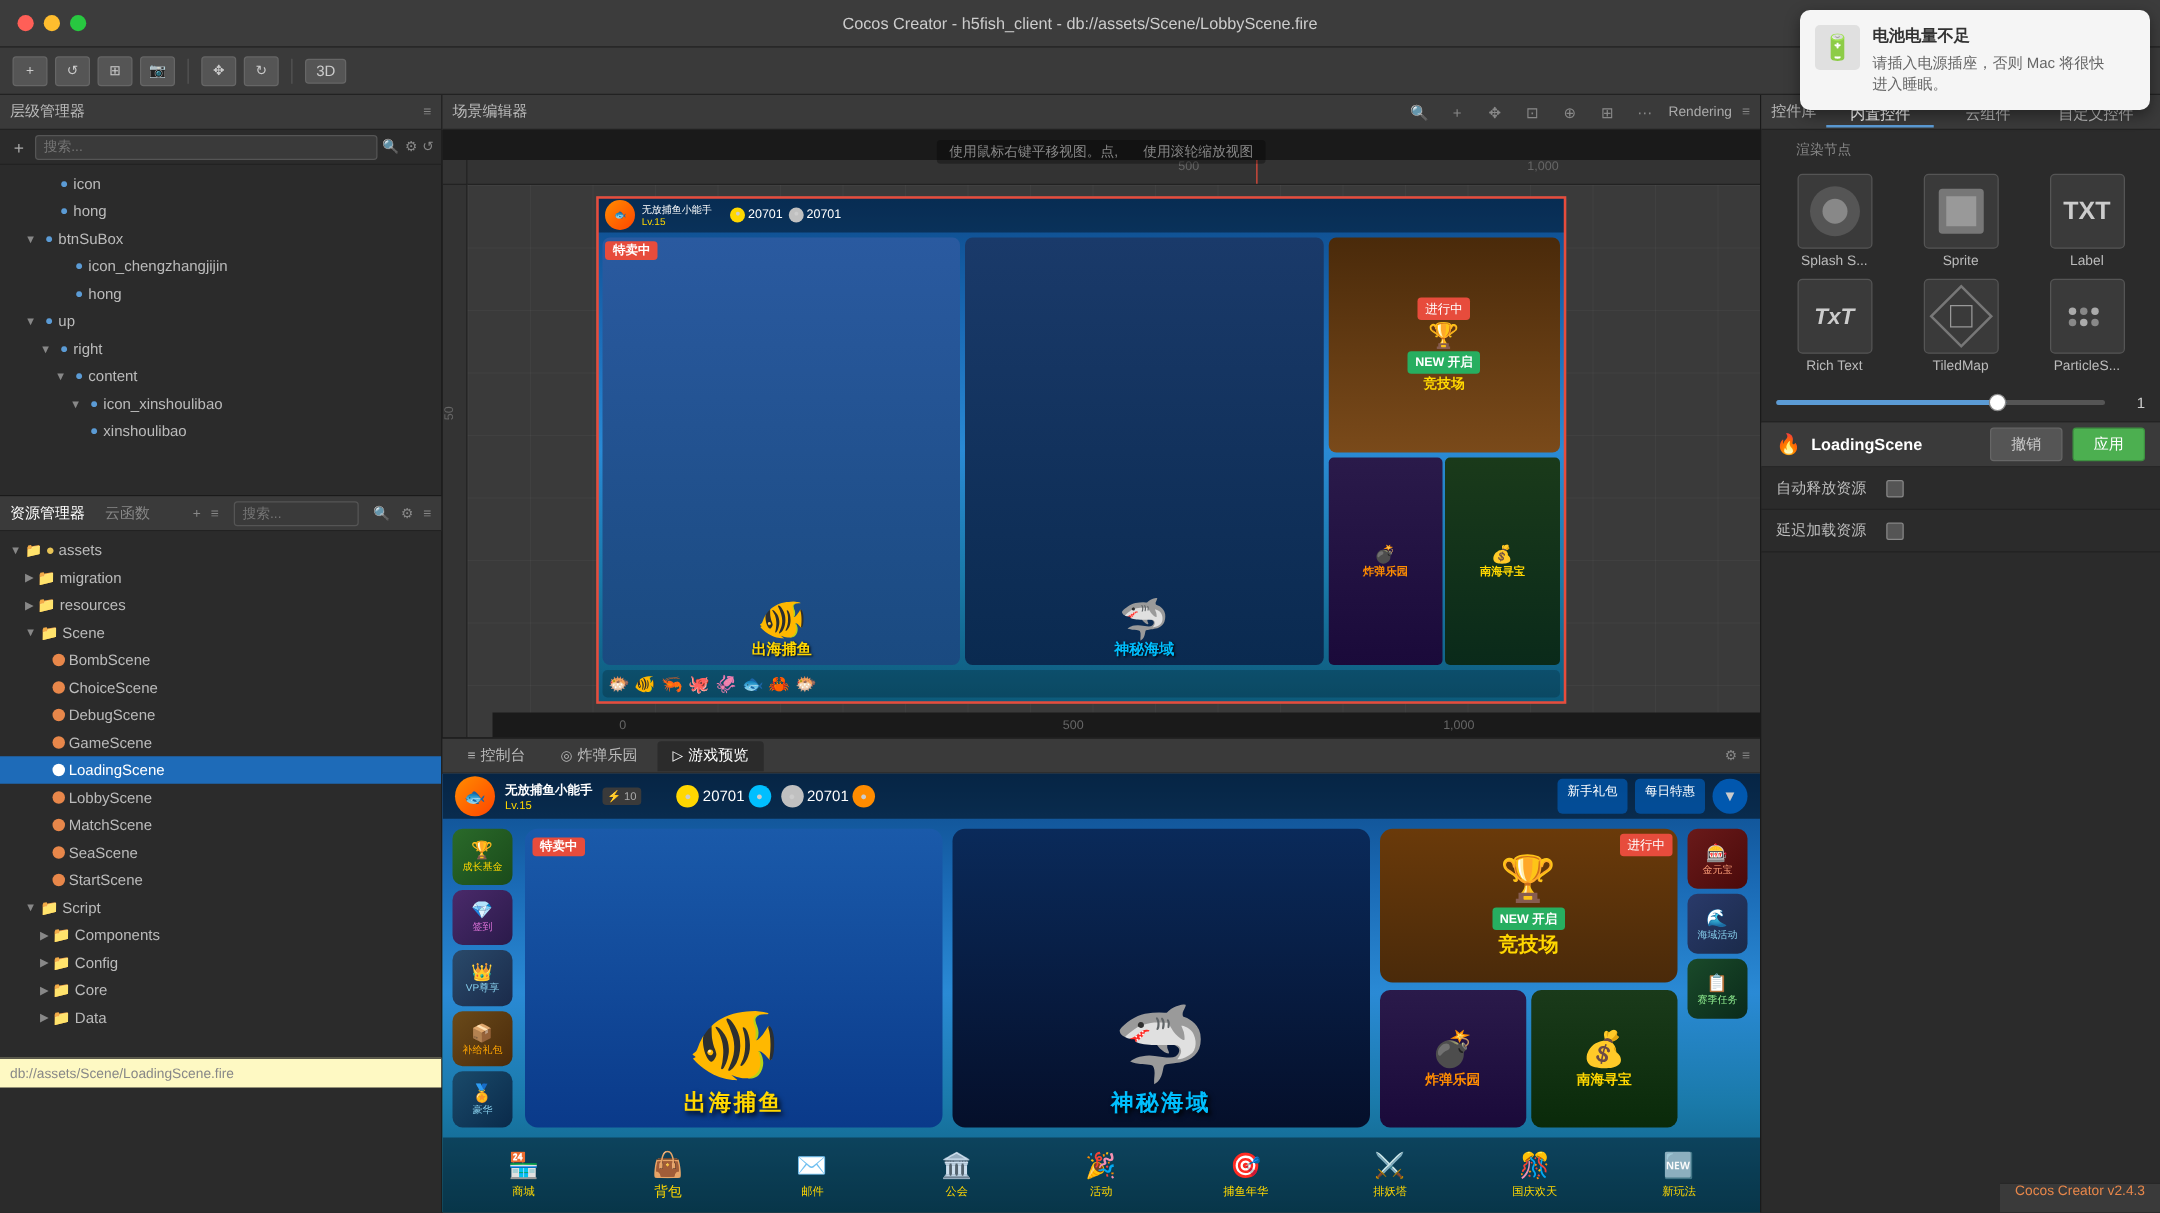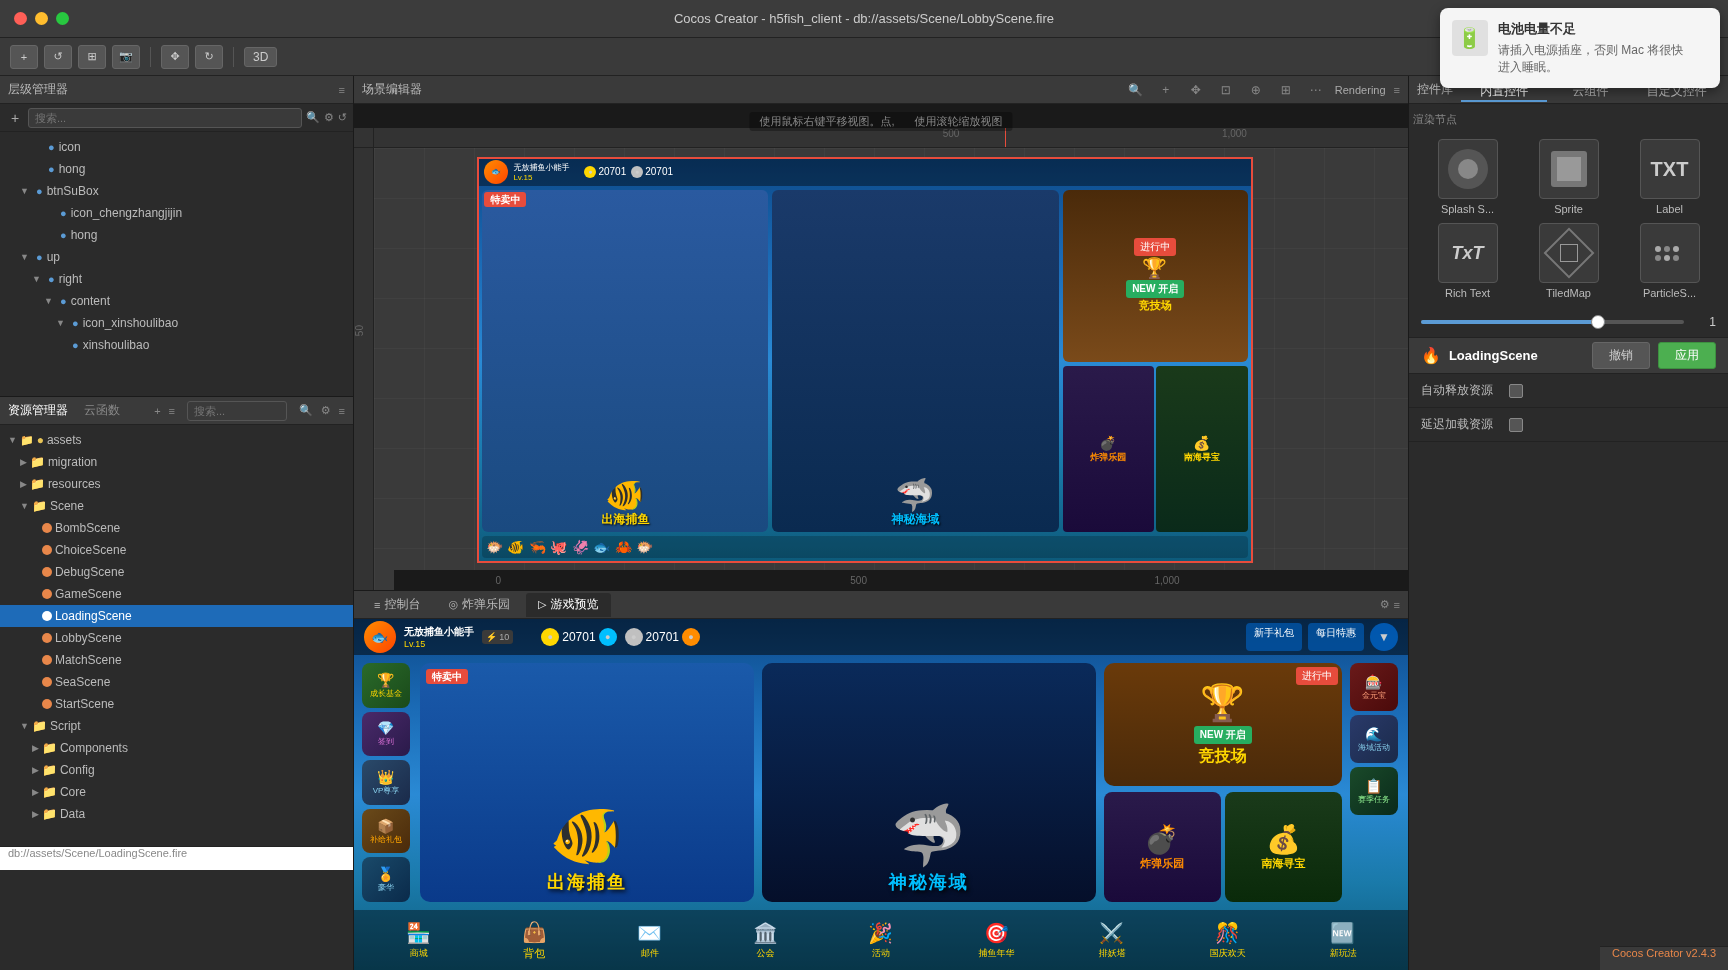--- a/index.html
+++ b/index.html
@@ -220,23 +220,23 @@
       padding-left: 8px;
       cursor: pointer;
       font-size: 12px;
       color: #bbb;
       gap: 3px;
     }
     .assets-item.selected { background: #1e6bb8; color: #fff; }
 
     .status-bar {
       height: 24px;
-      background: #ffffff;
-      display: flex;
-      align-items: flex-start;
+      background: #fef9c3;
+      display: flex;
+      align-items: center;
       padding: 0 8px;
       border-top: 1px solid #222;
       font-size: 11px;
       color: #888;
     }
 
     .scene-editor-header {
       height: 28px;
       background: #3a3a3a;
       display: flex;
@@ -353,21 +353,21 @@
       color: #bbb;
       cursor: pointer;
       border-bottom: 2px solid transparent;
     }
     .comp-tab.active {
       color: #fff;
       border-bottom: 2px solid #5b9bd5;
     }
 
     .render-nodes-title {
-      padding: 8px 4px 4px;
+      padding: 8px 28px 4px;
       font-size: 11px;
       color: #888;
     }
 
     .component-grid {
       display: grid;
       grid-template-columns: repeat(3, 1fr);
       gap: 8px;
       padding: 8px 12px;
     }

